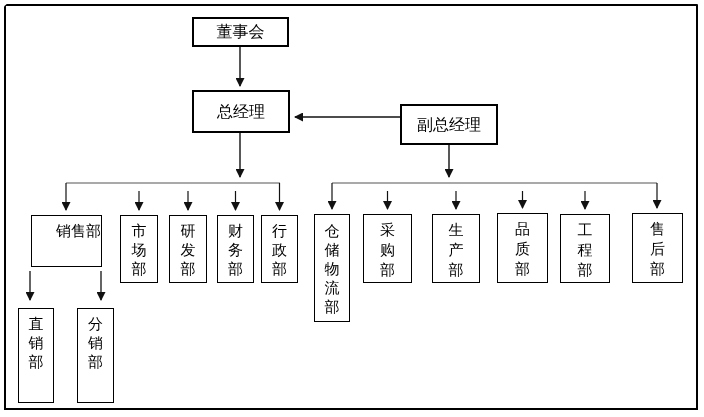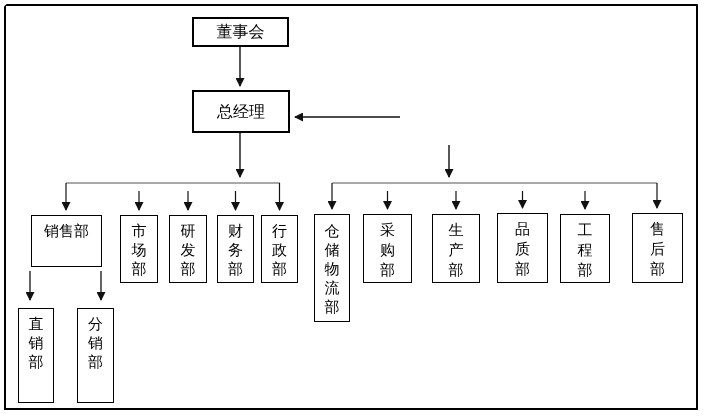--- a/index.html
+++ b/index.html
@@ -67,22 +67,25 @@
   </svg>
 
   <div class="node lvl1" style="left:192px;top:17px;width:97px;height:30px;">
     <span class="htext">董事会</span>
   </div>
 
   <div class="node lvl1" style="left:192px;top:90px;width:98px;height:43px;">
     <span class="htext">总经理</span>
   </div>
 
+  <div class="node lvl1" style="left:400px;top:104px;width:98px;height:41px;">
+    <span class="htext">副总经理</span>
+  </div>
 
-  <div class="node" style="left:31px;top:215px;width:71px;height:52px;">
+  <div class="node" style="left:31px;top:215px;width:71px;height:52px;justify-content:flex-end;">
     <span class="htext top-label">销售部</span>
   </div>
 
   <div class="node" style="left:120px;top:215px;width:38px;height:68px;">
     <span class="vtext">市
 场
 部</span>
   </div>
 
   <div class="node" style="left:169px;top:215px;width:38px;height:68px;">

